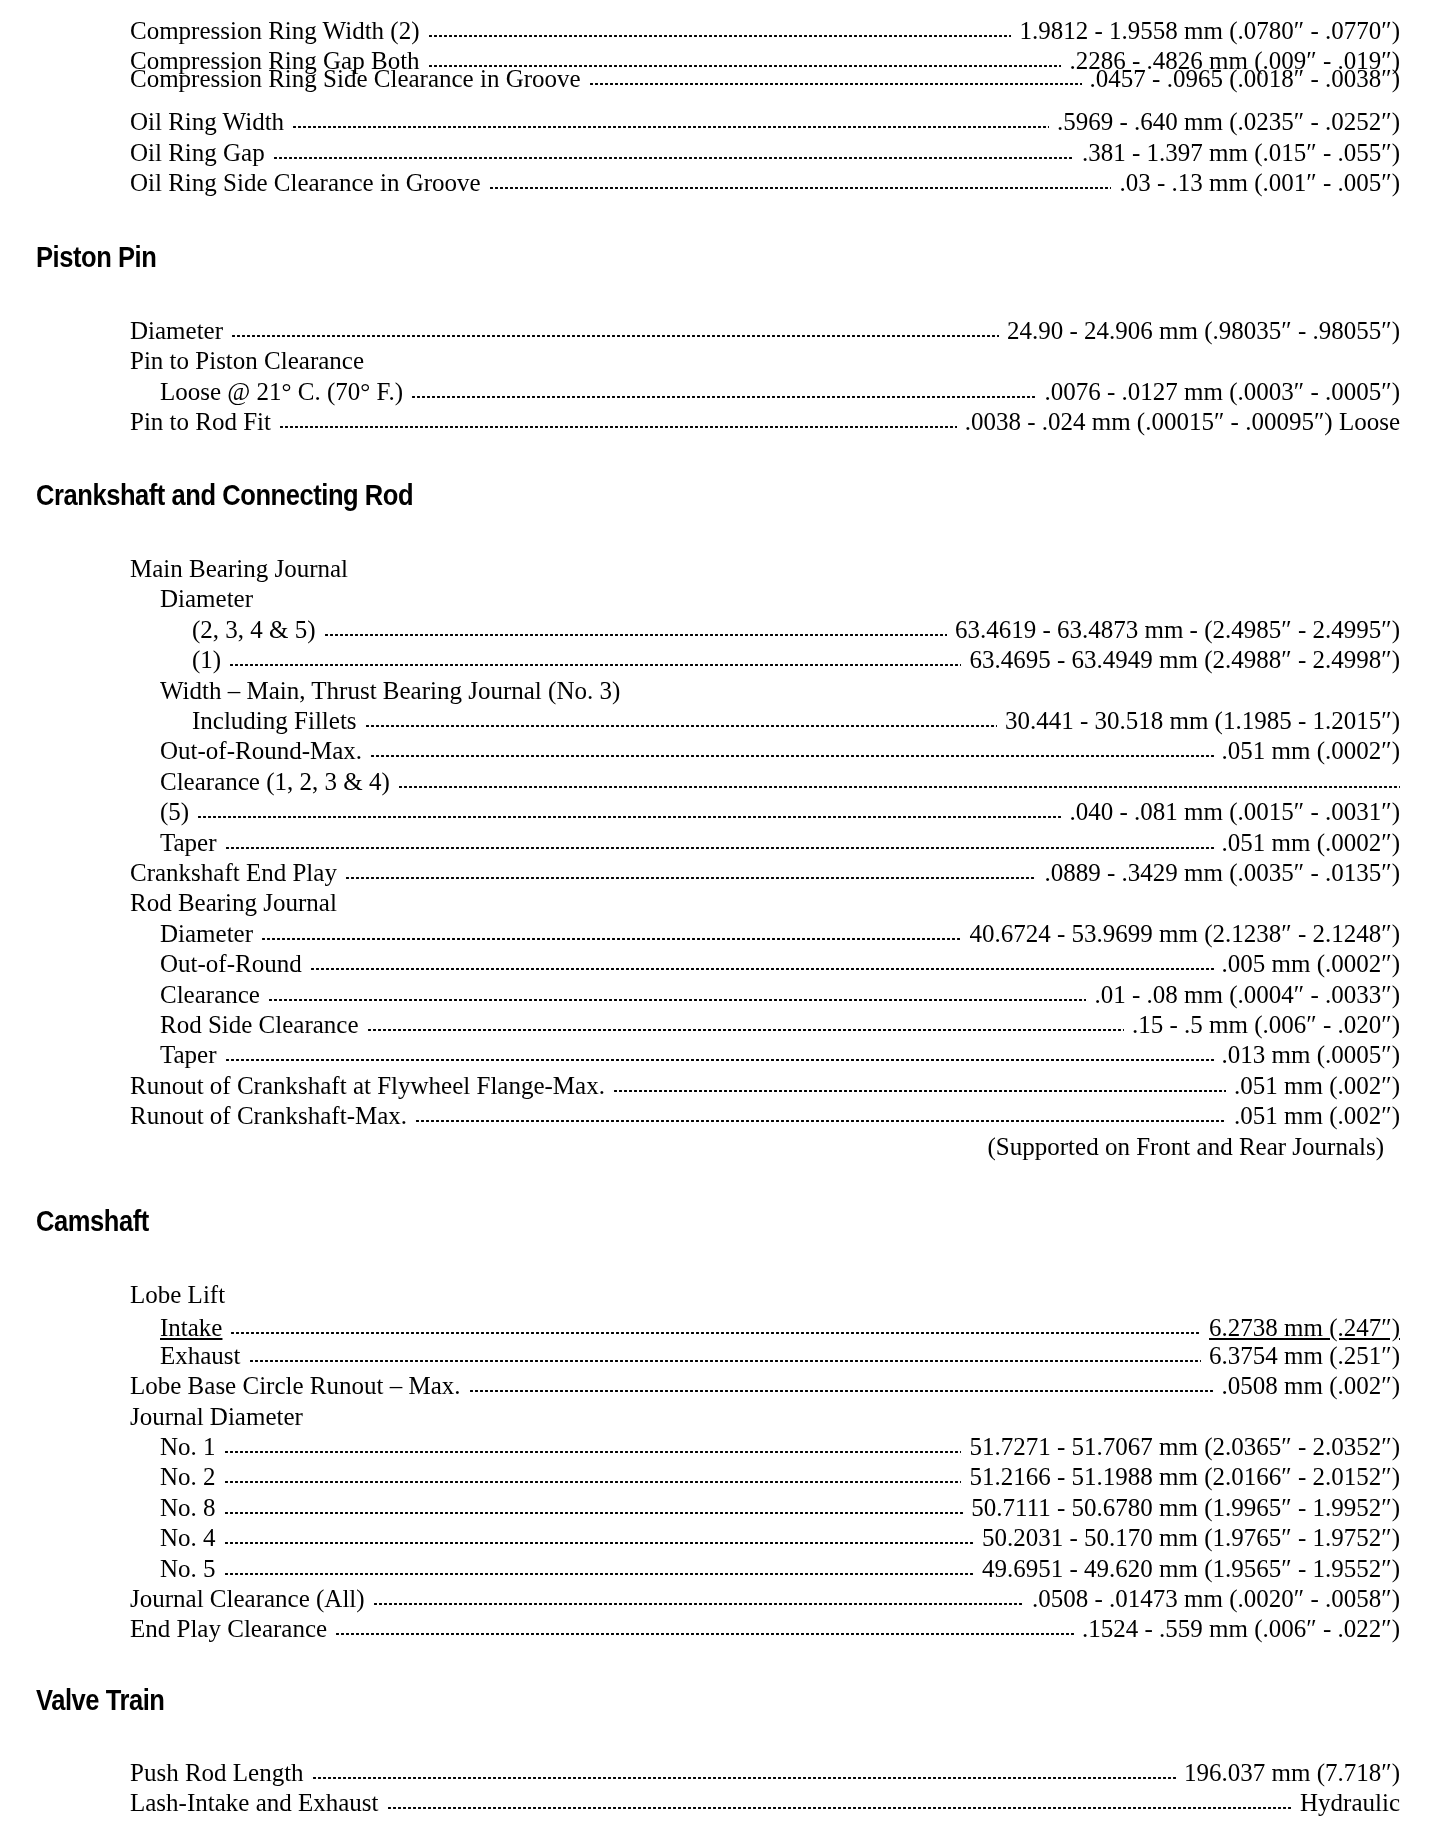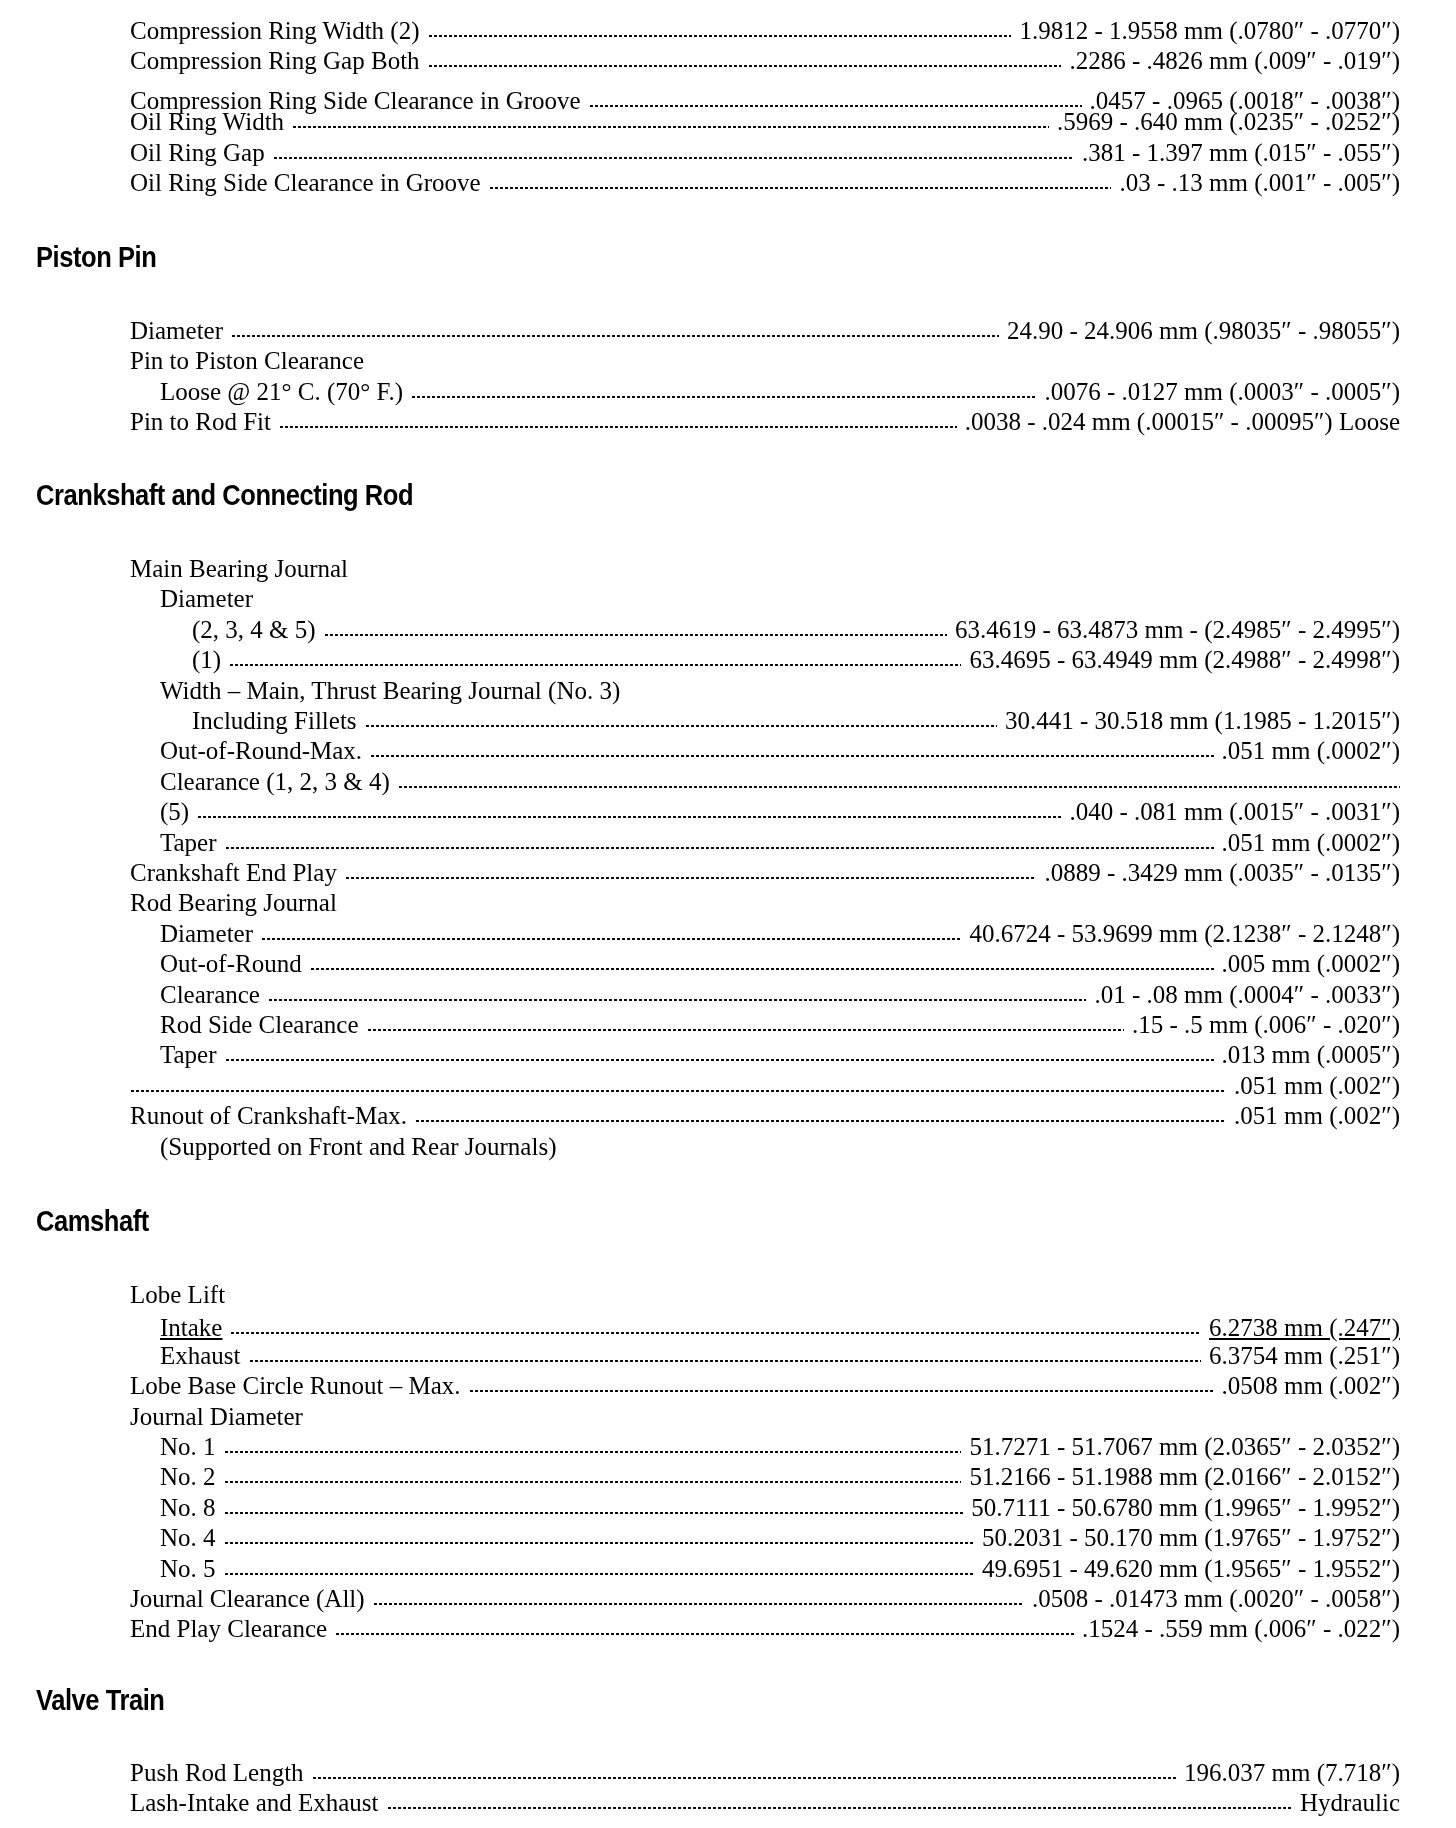--- a/index.html
+++ b/index.html
@@ -73,21 +73,21 @@
       <div class="row lvl0" style="top: 16px;">
         <span class="label">Compression Ring Width (2)</span>
         <span class="leader"></span>
         <span class="value">1.9812 - 1.9558 mm (.0780″ - .0770″)</span>
       </div>
       <div class="row lvl0" style="top: 46.4px;">
         <span class="label">Compression Ring Gap Both</span>
         <span class="leader"></span>
         <span class="value">.2286 - .4826 mm (.009″ - .019″)</span>
       </div>
-      <div class="row lvl0" style="top: 86px;">
+      <div class="row lvl0" style="top: 64px;">
         <span class="label">Compression Ring Side Clearance in Groove</span>
         <span class="leader"></span>
         <span class="value">.0457 - .0965 (.0018″ - .0038″)</span>
       </div>
       <div class="row lvl0" style="top: 107.2px;">
         <span class="label">Oil Ring Width</span>
         <span class="leader"></span>
         <span class="value">.5969 - .640 mm (.0235″ - .0252″)</span>
       </div>
       <div class="row lvl0" style="top: 137.6px;">
@@ -199,29 +199,30 @@
         <span class="label">Rod Side Clearance</span>
         <span class="leader"></span>
         <span class="value">.15 - .5 mm (.006″ - .020″)</span>
       </div>
       <div class="row lvl1" style="top: 1040.4px;">
         <span class="label">Taper</span>
         <span class="leader"></span>
         <span class="value">.013 mm (.0005″)</span>
       </div>
       <div class="row lvl0" style="top: 1070.8px;">
+        <span class="label">Runout of Crankshaft at Flywheel Flange-Max.</span>
         <span class="leader"></span>
         <span class="value">.051 mm (.002″)</span>
       </div>
       <div class="row lvl0" style="top: 1101.2px;">
         <span class="label">Runout of Crankshaft-Max.</span>
         <span class="leader"></span>
         <span class="value">.051 mm (.002″)</span>
       </div>
-      <div class="row lvl1 no-leader" style="top: 1131.6px;">
+      <div class="row lvl1 no-leader" style="top: 1131.6px; justify-content: flex-end;">
         <span class="label">(Supported on Front and Rear Journals)</span>
         <span class="value"></span>
       </div>
     </div>
     <div>
       <div class="section-heading" style="top: 1204px;">Camshaft</div>
       <div class="row lvl0 no-leader" style="top: 1280px;">
         <span class="label">Lobe Lift</span>
         <span class="value"></span>
       </div>

